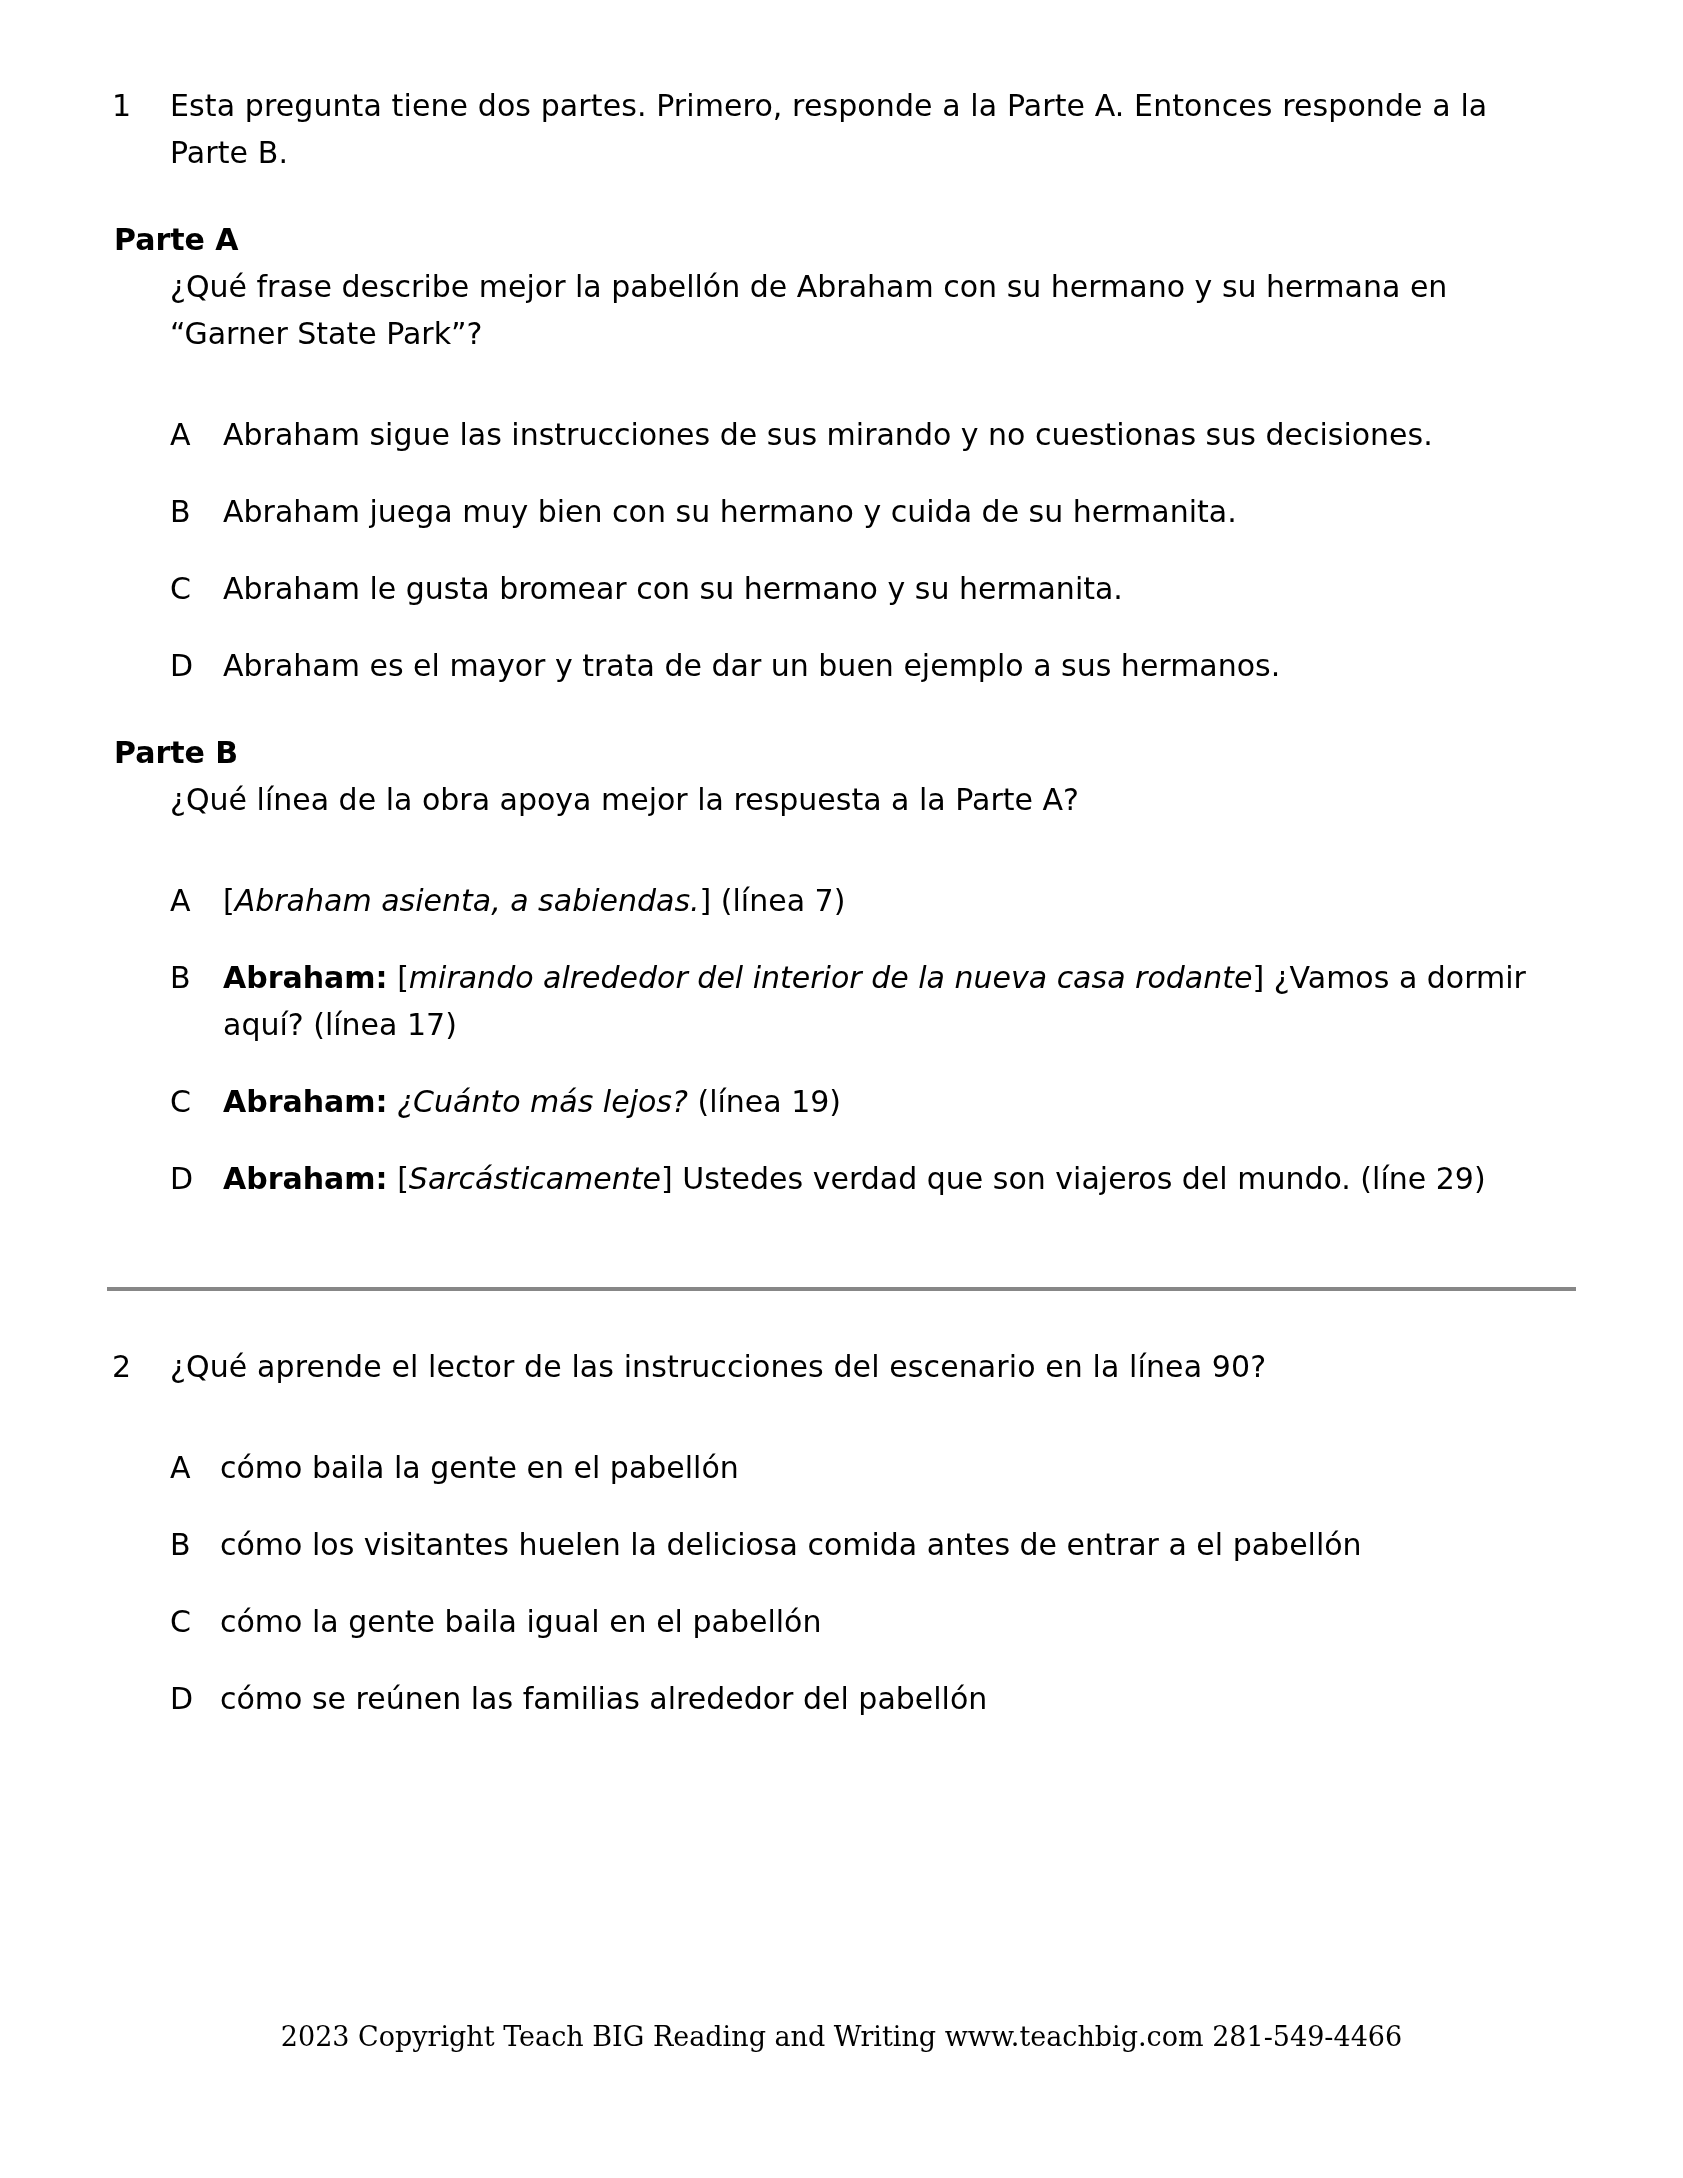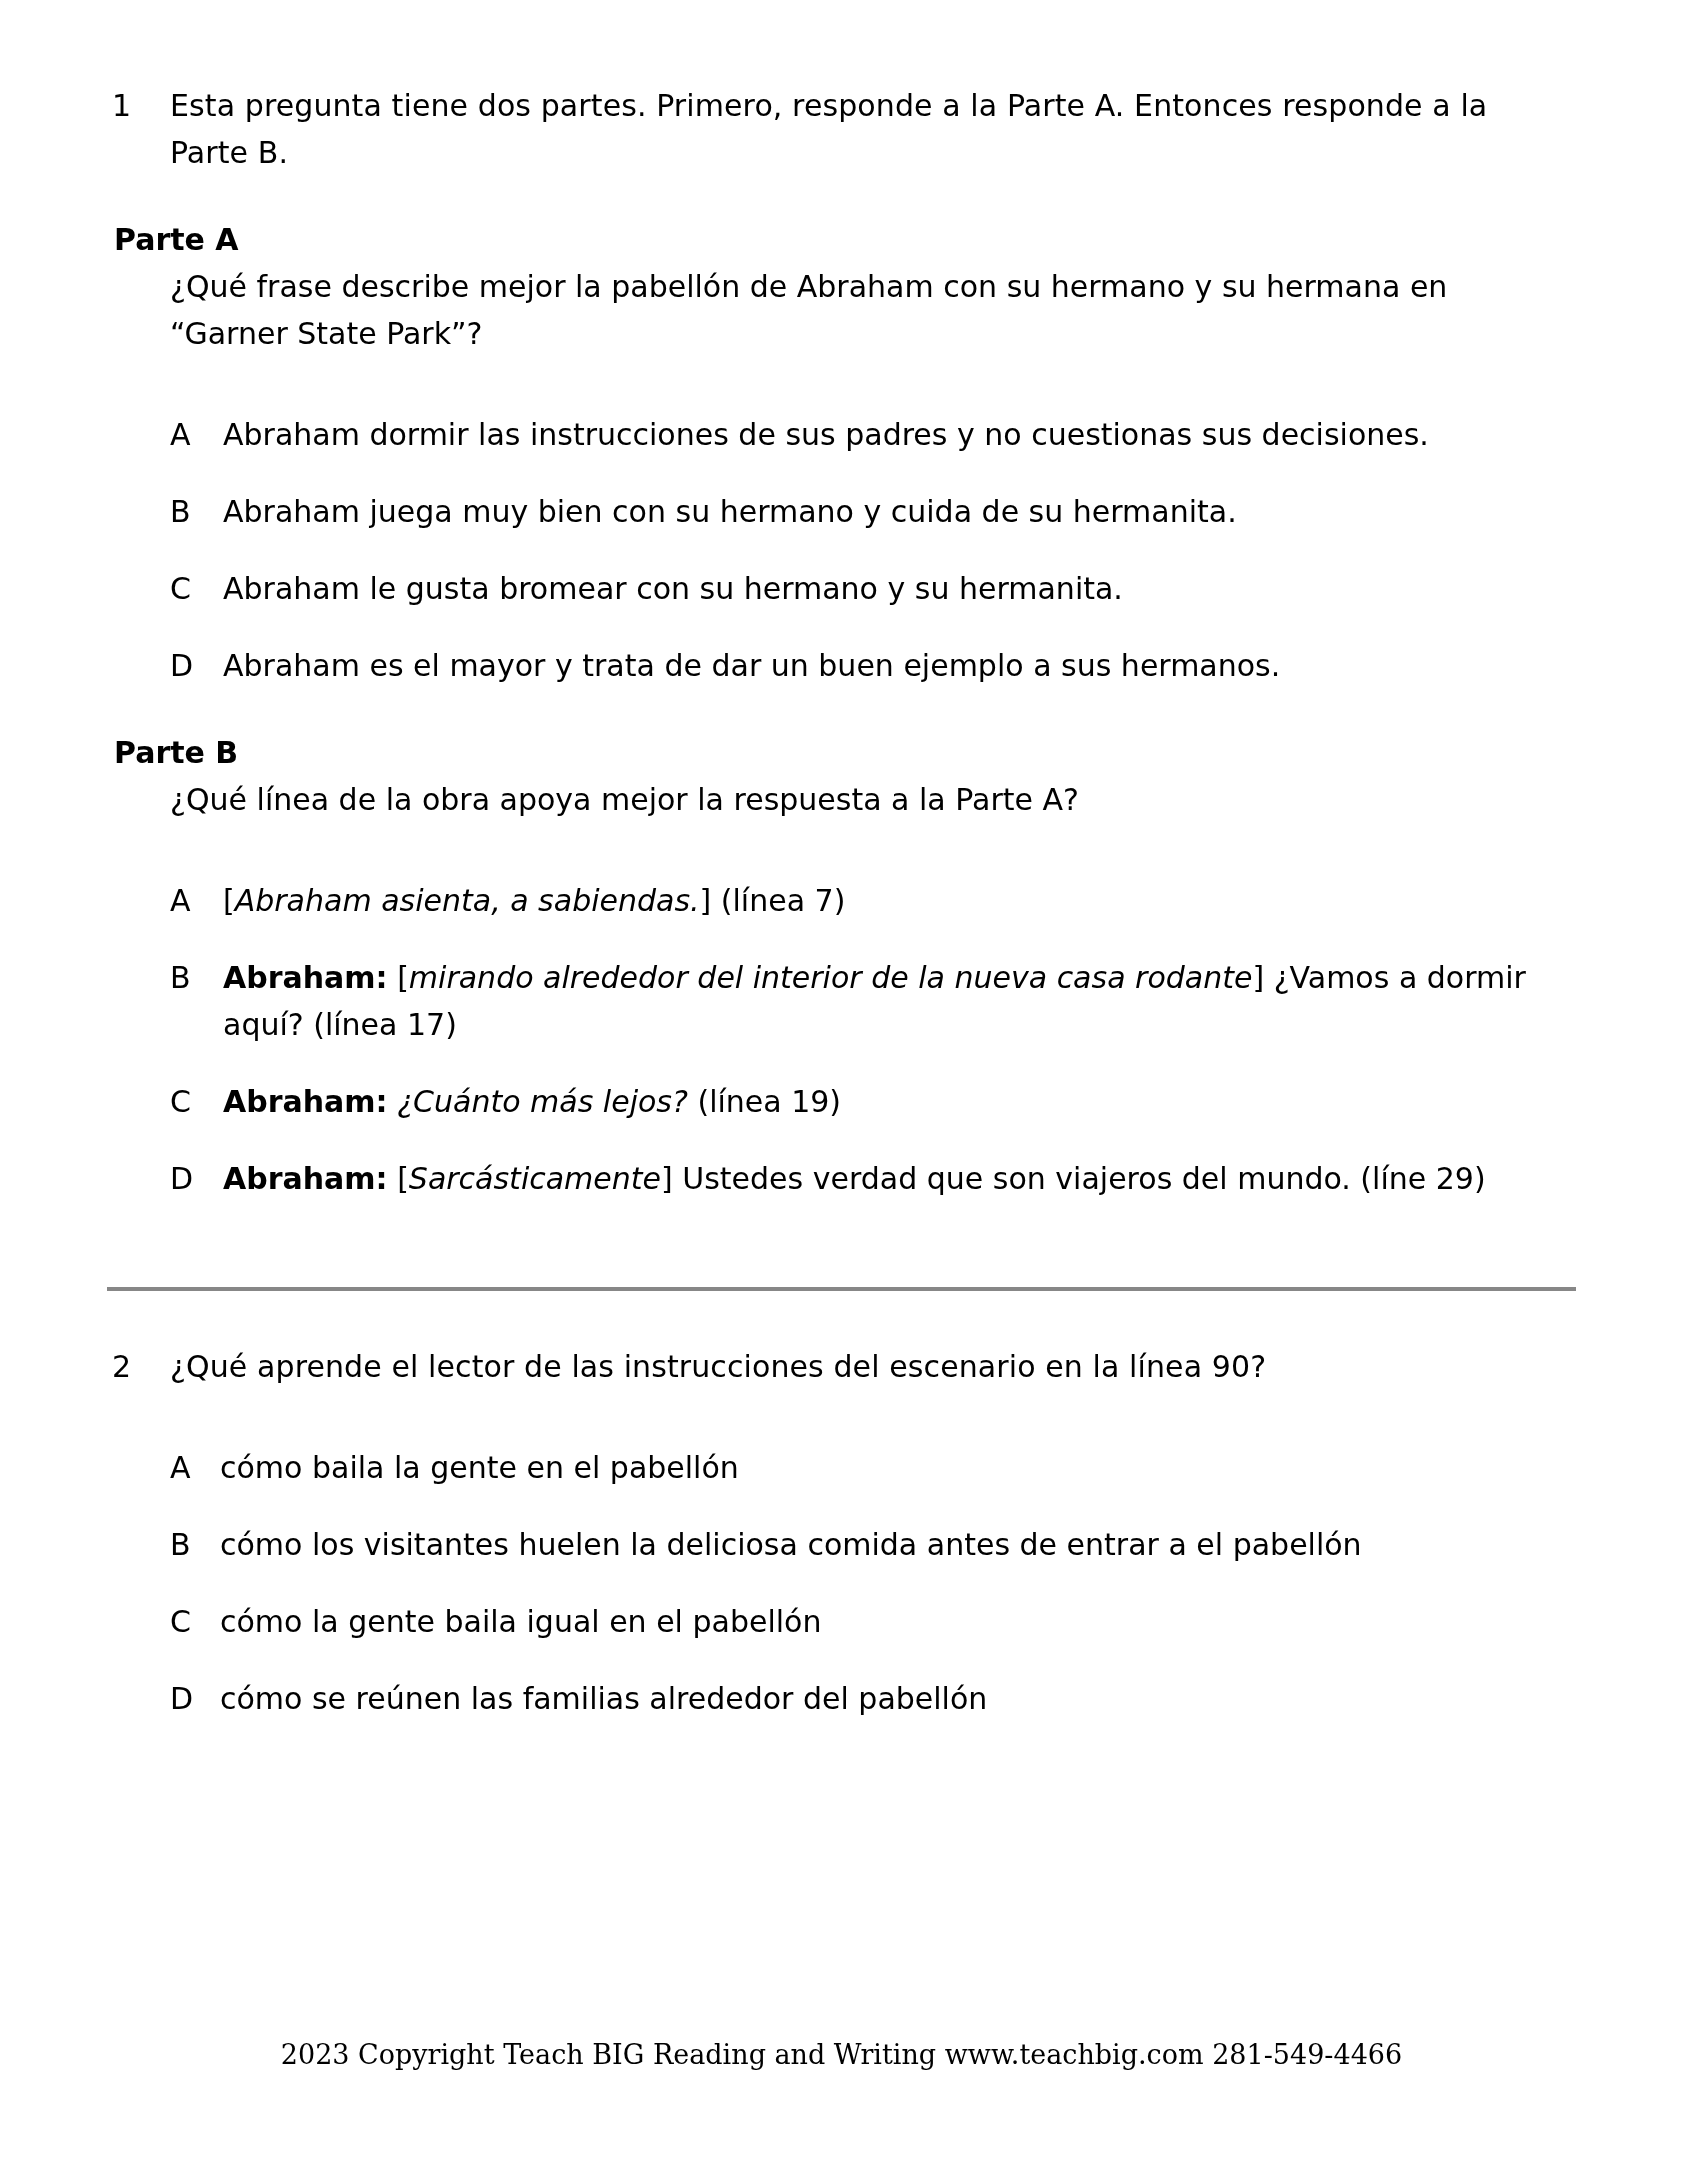--- a/index.html
+++ b/index.html
@@ -106,21 +106,20 @@
   
   .footer {
     position: absolute;
     left: 0;
     width: 1683px;
     text-align: center;
     font-family: "DejaVu Serif", serif;
     font-size: 27px;
     line-height: 34px;
     color: #000000;
-    margin-top: 18px;
   }
 </style>
 </head>
 <body>
 
 <div class="page">
 
   <div class="content" style="top:82px;">
 
     <div class="qrow">
@@ -130,21 +129,21 @@
 
     <div class="sp-40"></div>
 
     <div class="part-heading">Parte A</div>
     <div class="part-prompt">¿Qué frase describe mejor la pabellón de Abraham con su hermano y su hermana en “Garner State Park”?</div>
 
     <div class="sp-24"></div>
 
     <div class="choice">
       <span class="letter">A</span>
-      <span>Abraham dormir las instrucciones de sus padres y no cuestionas sus decisiones.</span>
+      <span>Abraham sigue las instrucciones de sus mirando y no cuestionas sus decisiones.</span>
     </div>
     <div class="choice">
       <span class="letter">B</span>
       <span>Abraham juega muy bien con su hermano y cuida de su hermanita.</span>
     </div>
     <div class="choice">
       <span class="letter">C</span>
       <span>Abraham le gusta bromear con su hermano y su hermanita.</span>
     </div>
     <div class="choice">

